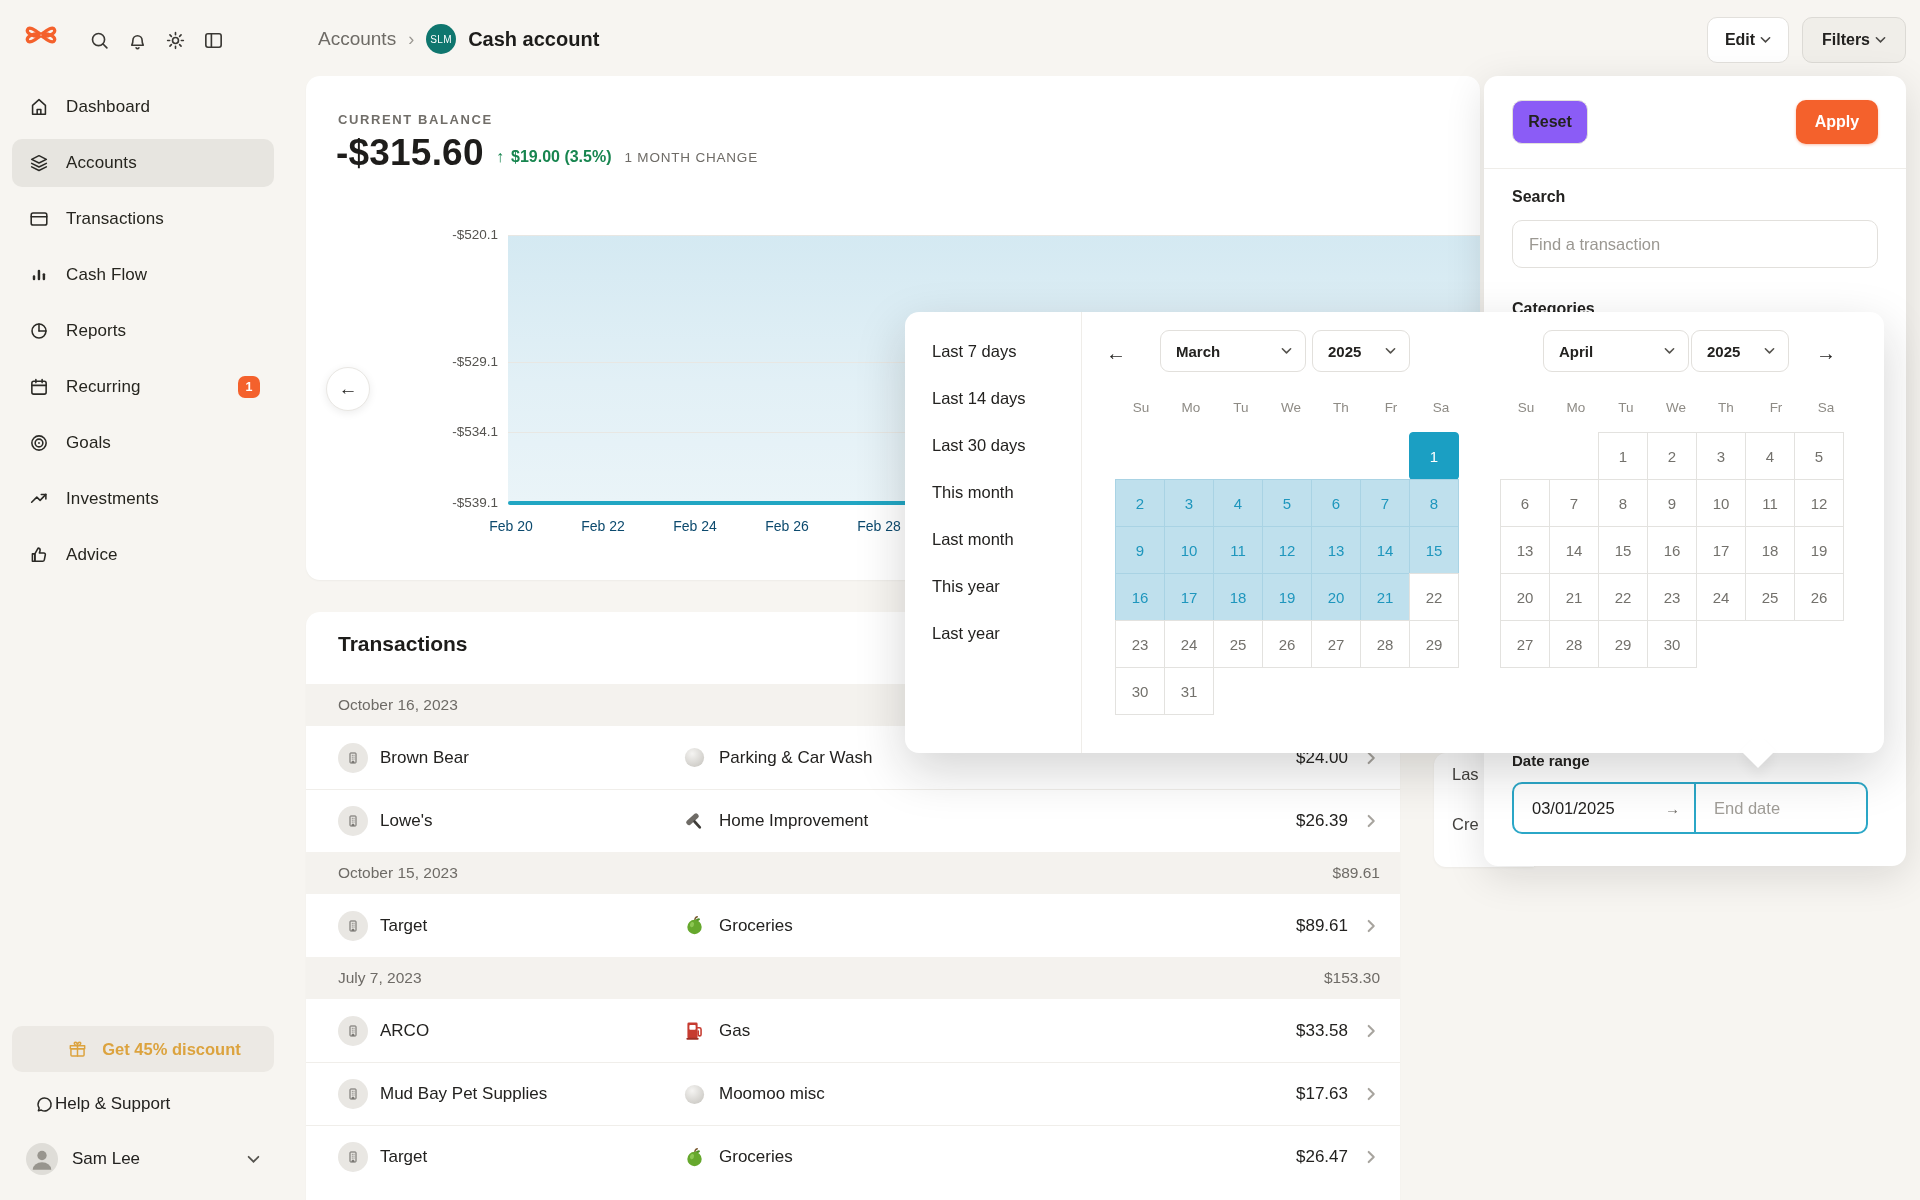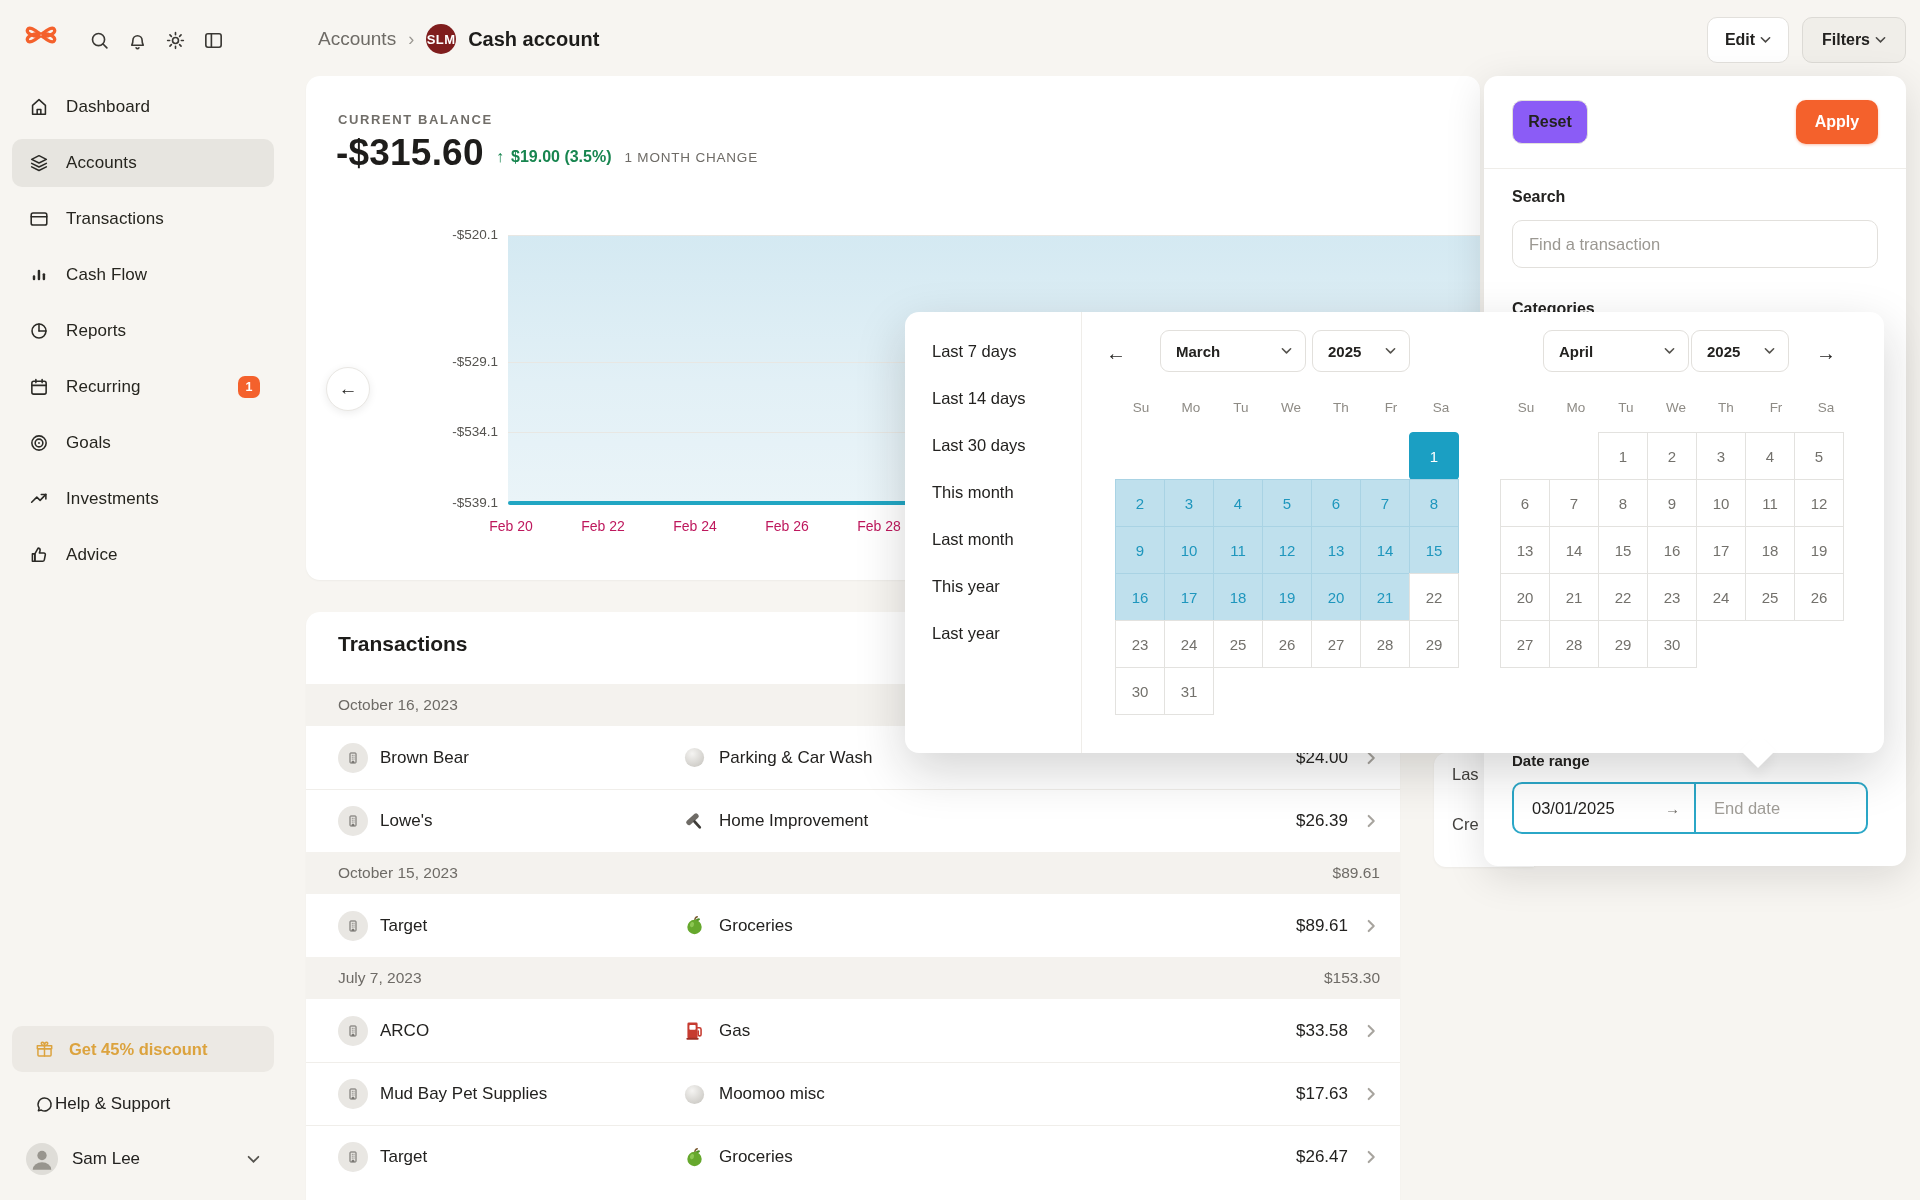--- a/index.html
+++ b/index.html
@@ -17,39 +17,39 @@
   #side-nav { position:absolute; left:12px; top:83px; width:262px; }
   .nav-item { position:relative; display:flex; align-items:center; height:48px; margin-bottom:8px;
               padding-left:16px; border-radius:10px; cursor:pointer; color:#26251F; }
   .nav-item .icon { width:22px; height:22px; color:#2B2A26; }
   .nav-item.selected { background:#E7E5E0; }
   .nav-label { margin-left:16px; font-size:17px; letter-spacing:.1px; }
   .nav-badge { position:absolute; right:14px; top:13px; min-width:22px; height:22px; border-radius:7px;
                background:#F4612C; color:#fff; font-size:12.5px; font-weight:700;
                display:flex; align-items:center; justify-content:center; padding:0 5px; }
   #discount-pill { position:absolute; left:12px; top:1026px; width:262px; height:46px; background:#ECE9E4;
-                   border-radius:10px; display:flex; align-items:center; padding-left:22px; gap:14px; cursor:pointer; }
+                   border-radius:10px; display:flex; align-items:center; padding-left:22px; gap:14px; cursor:pointer;justify-content:center; }
   #discount-pill .icon { width:21px; height:21px; color:#DCA33E; }
   #discount-label { color:#DCA33E; font-size:16.5px; font-weight:700; }
   #help-row { position:absolute; left:12px; top:1082px; width:262px; height:44px; display:flex; align-items:center;
               padding-left:22px; cursor:pointer; }
   #help-row .icon { width:21px; height:21px; color:#2B2A26; }
   #help-label { font-size:17px; }
   #user-row { position:absolute; left:12px; top:1136px; width:262px; height:46px; display:flex; align-items:center;
               padding-left:14px; gap:14px; cursor:pointer; }
   #avatar { width:32px; height:32px; border-radius:50%; background:#DFDDD8; overflow:hidden; }
   #user-name { font-size:17px; }
   #user-chevron { position:absolute; right:14px; width:13px; height:9px; color:#55534E; }
 
   
   #breadcrumb { position:absolute; left:318px; top:24px; display:flex; align-items:center; gap:12px; }
   #crumb-parent { font-size:19px; color:#6E6B66; cursor:pointer; }
   #crumb-sep { font-size:18px; color:#9B9892; }
-  #crumb-badge { width:30px; height:30px; border-radius:50%; background:#7f1d1d; color:#fff; font-size:13px;
-                 font-weight:700; letter-spacing:.5px; display:flex; align-items:center; justify-content:center; }
+  #crumb-badge { width:30px; height:30px; border-radius:50%; background:#0f766e; color:#fff; font-size:10px;
+                 font-weight:400; letter-spacing:.5px; display:flex; align-items:center; justify-content:center; }
   #crumb-current { font-size:20px; font-weight:700; color:#1D1C1A; }
   .hdr-btn { position:absolute; top:17px; height:46px; background:#fff; border:1px solid #E2E0DC; border-radius:10px;
              display:flex; align-items:center; justify-content:center; gap:5px; font-size:16px; font-weight:600;
              color:#232220; cursor:pointer; }
   #edit-btn { left:1707px; width:82px; }
   #filters-btn { left:1802px; width:104px; background:#F0EEE9; border-color:#DCDAD5; }
   .hdr-btn .chev { width:11px; height:8px; color:#4A4845; }
 
   
   #chart-card { position:absolute; left:306px; top:76px; width:1174px; height:504px; background:#fff;
@@ -58,21 +58,21 @@
   #bal-value { position:absolute; left:30px; top:56px; font-size:37px; font-weight:700; color:#1E1D1B; letter-spacing:.2px; }
   #bal-change { position:absolute; left:190px; top:72px; display:flex; align-items:center; gap:7px; }
   #bal-arrow { font-size:16px; font-weight:700; }
   #bal-change-text { font-size:16px; font-weight:700; }
   #bal-note { font-size:13.5px; color:#6E6B66; letter-spacing:.8px; font-weight:500; margin-left:6px; }
   .gridline { position:absolute; left:202px; right:0; height:1px; background:#E8E7E3; }
   .ytick { position:absolute; left:108px; width:84px; text-align:right; font-size:13.5px; color:#55534F; }
   #area-fill { position:absolute; left:202px; top:159px; width:972px; height:268px;
                background:linear-gradient(180deg,#D4E9F2 0%,#E2F0F6 55%,#EAF4F8 100%); }
   #area-line { position:absolute; left:202px; top:425px; width:972px; height:4px; background:#21A6C3; border-radius:2px; }
-  .xtick { position:absolute; top:442px; width:80px; margin-left:-40px; text-align:center; font-size:14px; color:#be185d; }
+  .xtick { position:absolute; top:442px; width:80px; margin-left:-40px; text-align:center; font-size:14px; color:#0c4a6e; }
   #back-nav { position:absolute; left:326px; top:367px; width:44px; height:44px; border-radius:50%; background:#fff;
               border:1px solid #E9E7E3; box-shadow:0 2px 8px rgba(0,0,0,.08); display:flex; align-items:center;
               justify-content:center; font-size:19px; color:#232220; cursor:pointer; z-index:2; }
 
   
   #tx-card { position:absolute; left:306px; top:612px; width:1094px; height:588px; background:#fff;
              border-radius:14px 14px 0 0; box-shadow:0 1px 2px rgba(0,0,0,.04); overflow:hidden; }
   #tx-title { position:absolute; left:32px; top:20px; font-size:21px; font-weight:700; color:#1D1C1A; }
   #tx-list { position:absolute; left:0; top:72px; width:100%; }
   .tx-group-hdr { height:42px; background:#F4F2EE; display:flex; align-items:center; justify-content:space-between;

